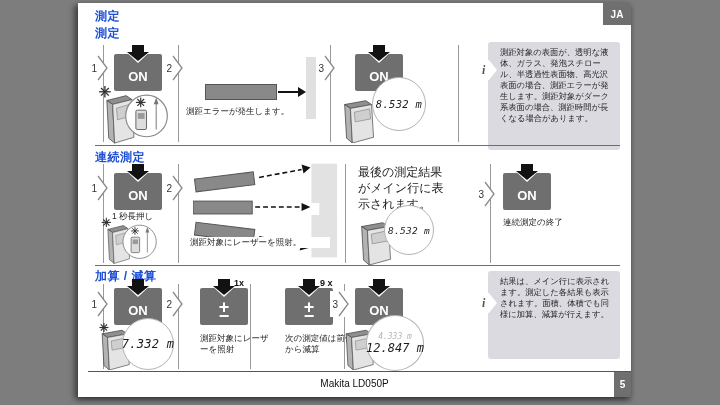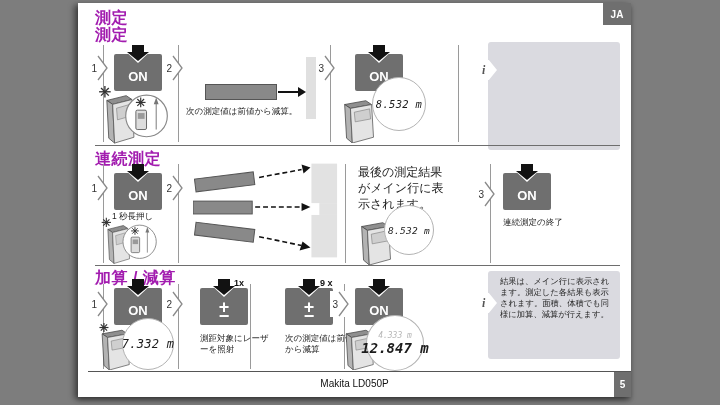--- a/index.html
+++ b/index.html
@@ -4,21 +4,21 @@
 <style>
   *{margin:0;padding:0;box-sizing:border-box}
   html,body{width:720px;height:405px}
   body{background:#7d7d7d;position:relative;overflow:hidden;
        font-family:"Liberation Sans","DejaVu Sans",sans-serif}
   .abs{position:absolute}
   .page{position:absolute;left:78px;top:3px;width:553px;height:394px;background:#fff;
         box-shadow:-4px 2px 6px rgba(0,0,0,.4),0 3px 5px rgba(0,0,0,.35)}
   .tab{background:#6f6f6f;color:#fff;font-weight:bold;font-size:10px;
        display:flex;align-items:center;justify-content:center}
-  .hdr{font-weight:bold;font-size:16px;color:#a21caf;letter-spacing:.5px;white-space:nowrap}
+  .hdr{font-weight:bold;font-size:12px;color:#1d4ed8;letter-spacing:.5px;white-space:nowrap}
   .cap{font-size:8.5px;color:#1d1d1d;line-height:1.32}
   .vline{position:absolute;width:1px;background:#9a9a9a}
   .hline{position:absolute;height:1px;background:#6e6e6e}
   
   .stepmark{position:absolute;display:flex;align-items:center}
   .stepnum{font-size:10px;color:#333;width:8px;text-align:right;margin-right:0}
   
   .devbtn{position:absolute;width:48px;height:48px}
   .devbtn .arr{position:absolute;top:0;left:50%;transform:translateX(-50%);
                width:12px;height:7px;background:#121212}
@@ -33,21 +33,21 @@
   .pm .body{padding-top:9px}
   .pm .plus{font-size:18px;font-weight:bold;line-height:10px}
   .pm .minus{font-size:18px;font-weight:bold;line-height:9px}
   .count{position:absolute;font-size:9px;font-weight:bold;color:#111}
   
   .bubble{position:absolute;background:#fff;border:1.5px solid #b3b3b3;border-radius:50%;
           display:flex;flex-direction:column;align-items:center;justify-content:center;
           font-family:"DejaVu Sans Mono",monospace;font-style:italic;color:#1c1c1c}
   .seg{font-size:10.5px;letter-spacing:.3px;white-space:nowrap}
   .seg-small{font-size:8px;color:#b5b5b5;white-space:nowrap}
-  .seg-main{font-size:14px;font-weight:bold;white-space:nowrap}
+  .seg-main{font-size:12px;font-weight:normal;white-space:nowrap}
   
   .info{position:absolute;background:#dadae0;border-radius:3px}
   .info-i{position:absolute;left:-9px;width:18px;height:20px;background:#fff;
           clip-path:polygon(0 0,55% 0,100% 50%,55% 100%,0 100%);
           font-family:"Liberation Serif","DejaVu Serif",serif;font-style:italic;font-weight:bold;
           font-size:12px;color:#555;display:flex;align-items:center;justify-content:flex-start;
           padding-left:3px}
   .info-text{padding:5px 7px 5px 12px;font-size:8.3px;line-height:1.32;color:#262626}
   .wall{position:absolute;background:#e0e0e0}
   .lbar{position:absolute;background:#898989;border:1px solid #555}
@@ -111,21 +111,21 @@
   <div class="stepmark" style="left:86px;top:52px">
     <span class="stepnum">2</span>
     <svg width="12" height="26" viewBox="0 0 12 26">
       <polyline points="1,1 10,13 1,25" fill="#fff" stroke="#8a8a8a" stroke-width="1.3"></polyline>
       </svg>
   </div>
   <div class="lbar" style="left:127px;top:81px;width:72px;height:16px"></div>
   <div class="aline" style="left:200px;top:88px;width:21px"></div>
   <div class="ahead" style="left:220px;top:84px"></div>
   <div class="wall" style="left:228px;top:54px;width:10px;height:62px"></div>
-  <div class="cap abs" style="left:108px;top:103px;width:140px">次の測定値は前値から減算。</div>
+  <div class="cap abs" style="left:108px;top:103px;width:140px">測距エラーが発生します。</div>
 
   <div class="stepmark" style="left:238px;top:52px">
     <span class="stepnum">3</span>
     <svg width="12" height="26" viewBox="0 0 12 26">
       <polyline points="1,1 10,13 1,25" fill="#fff" stroke="#8a8a8a" stroke-width="1.3"></polyline>
       </svg>
   </div>
   <div class="devbtn" style="left:277px;top:42px">
     <div class="arr"></div>
     <div class="body">
@@ -139,20 +139,21 @@
     <polygon points="16,20 32,16.5 33,27 17,30" fill="#cfcfcf" stroke="#777" stroke-width=".6"></polygon>
   </svg>
   <div class="bubble" style="left:294px;top:74px;width:54px;height:54px">
     <span class="seg">8.532 m</span>
   </div>
 
   <div class="info" style="left:410px;top:39px;width:132px;height:108px">
     <div class="info-i" style="top:18px">
       <span>i</span>
     </div>
+    <div class="info-text">測距対象の表面が、透明な液体、ガラス、発泡スチロール、半透過性表面物、高光沢表面の場合、測距エラーが発生します。測距対象がダーク系表面の場合、測距時間が長くなる場合があります。</div>
   </div>
 
   <div class="hline" style="left:17px;top:142px;width:525px"></div>
 
   <div class="hdr abs" style="left:17px;top:146px">連続測定</div>
 
   <div class="vline" style="left:25px;top:161px;height:99px"></div>
   <div class="vline" style="left:100px;top:161px;height:99px"></div>
   <div class="vline" style="left:267px;top:161px;height:99px"></div>
   <div class="vline" style="left:412px;top:161px;height:99px"></div>
@@ -211,20 +212,21 @@
     </g>
     <g stroke="#121212" stroke-width="1.6" stroke-dasharray="5,3">
       <line x1="67" y1="14" x2="110" y2="6"></line>
       <line x1="63" y1="44" x2="110" y2="44"></line>
       <line x1="67" y1="74" x2="110" y2="83"></line>
     </g>
     <polygon points="119,4 110,1 112,10" fill="#121212"></polygon>
     <polygon points="119,44 110,40 110,48" fill="#121212"></polygon>
     <polygon points="119,85 111,79 108,88" fill="#121212"></polygon>
   </svg>
+  <div class="cap abs" style="left:112px;top:234px;width:140px;background:#fff">測距対象にレーザーを照射。</div>
 
   <div class="cap abs" style="left:280px;top:162px;width:90px;font-size:12px">最後の測定結果がメイン行に表示されます。</div>
   <svg class="abs" style="left:277px;top:212px" width="46" height="50" viewBox="0 0 46 52">
     <polygon points="6,12 28,8 34,12 12,16" fill="#8f8f8f" stroke="#444" stroke-width=".8"></polygon>
     <polygon points="6,12 12,16 14,52 8,47" fill="#b3b3b3" stroke="#444" stroke-width=".8"></polygon>
     <polygon points="12,16 34,12 36,46 14,52" fill="#e4e4e4" stroke="#555" stroke-width=".8"></polygon>
     <polygon points="16,20 32,16.5 33,27 17,30" fill="#cfcfcf" stroke="#777" stroke-width=".6"></polygon>
   </svg>
   <div class="bubble" style="left:306px;top:202px;width:50px;height:50px">
     <span class="seg" style="font-size:9.5px">8.532 m</span>

